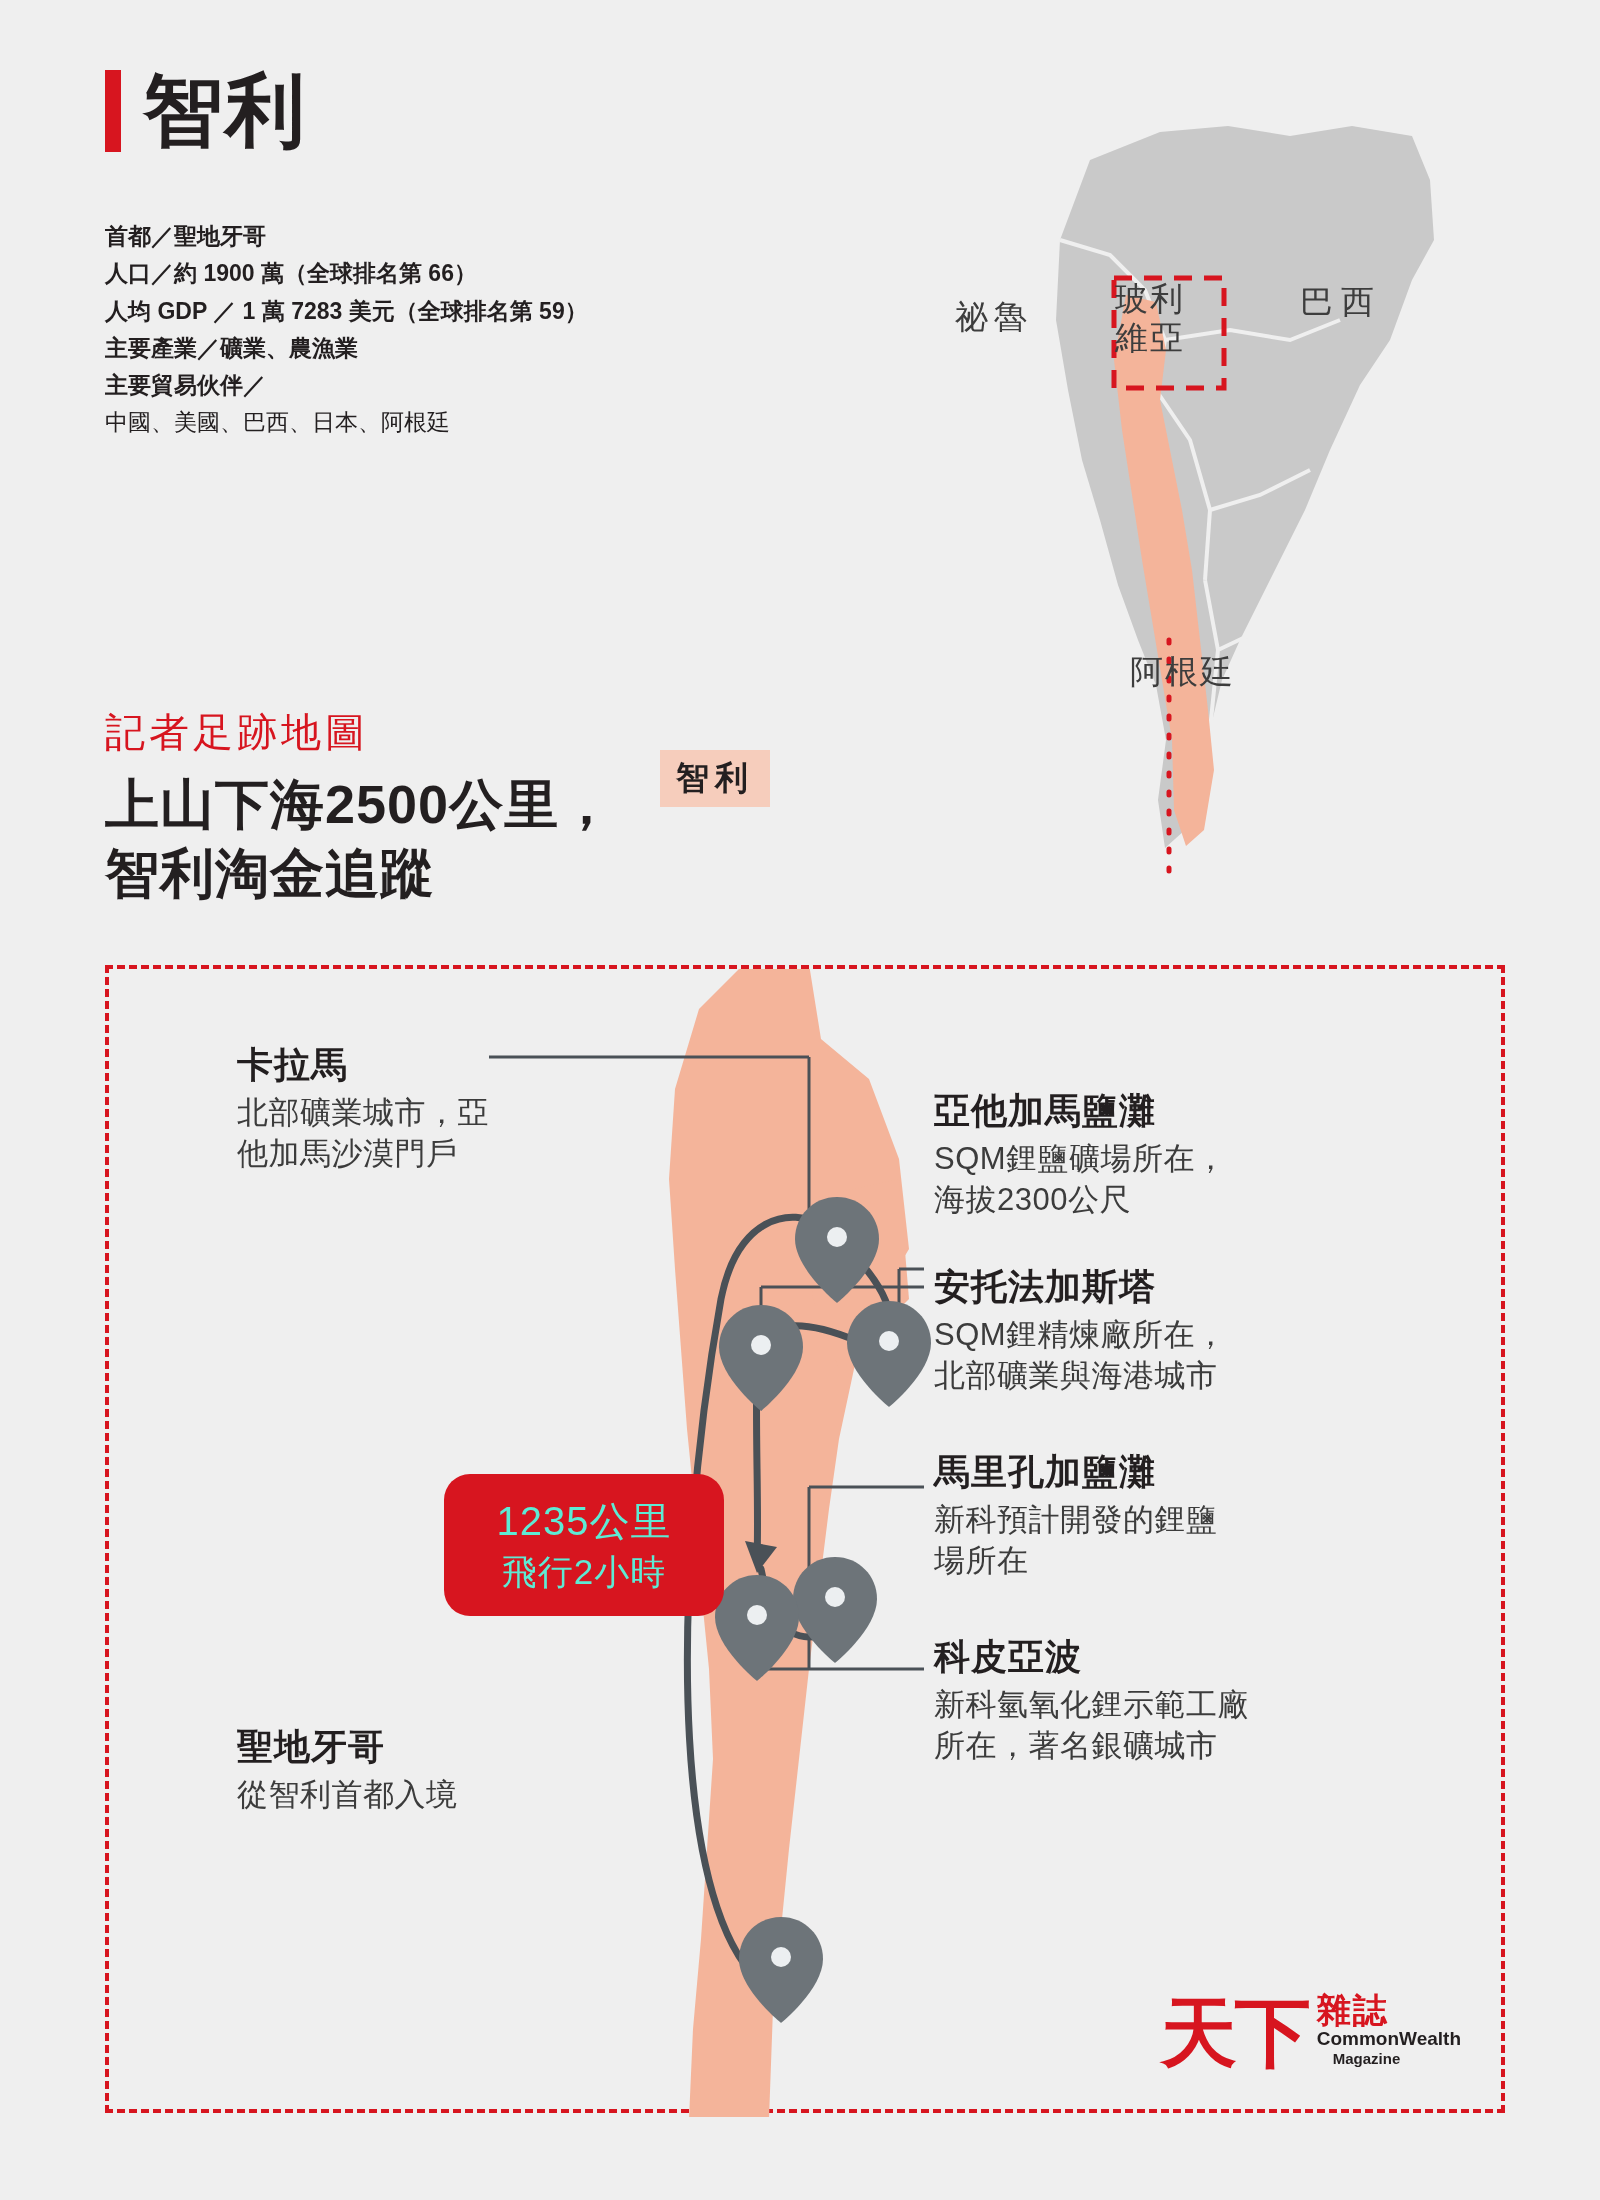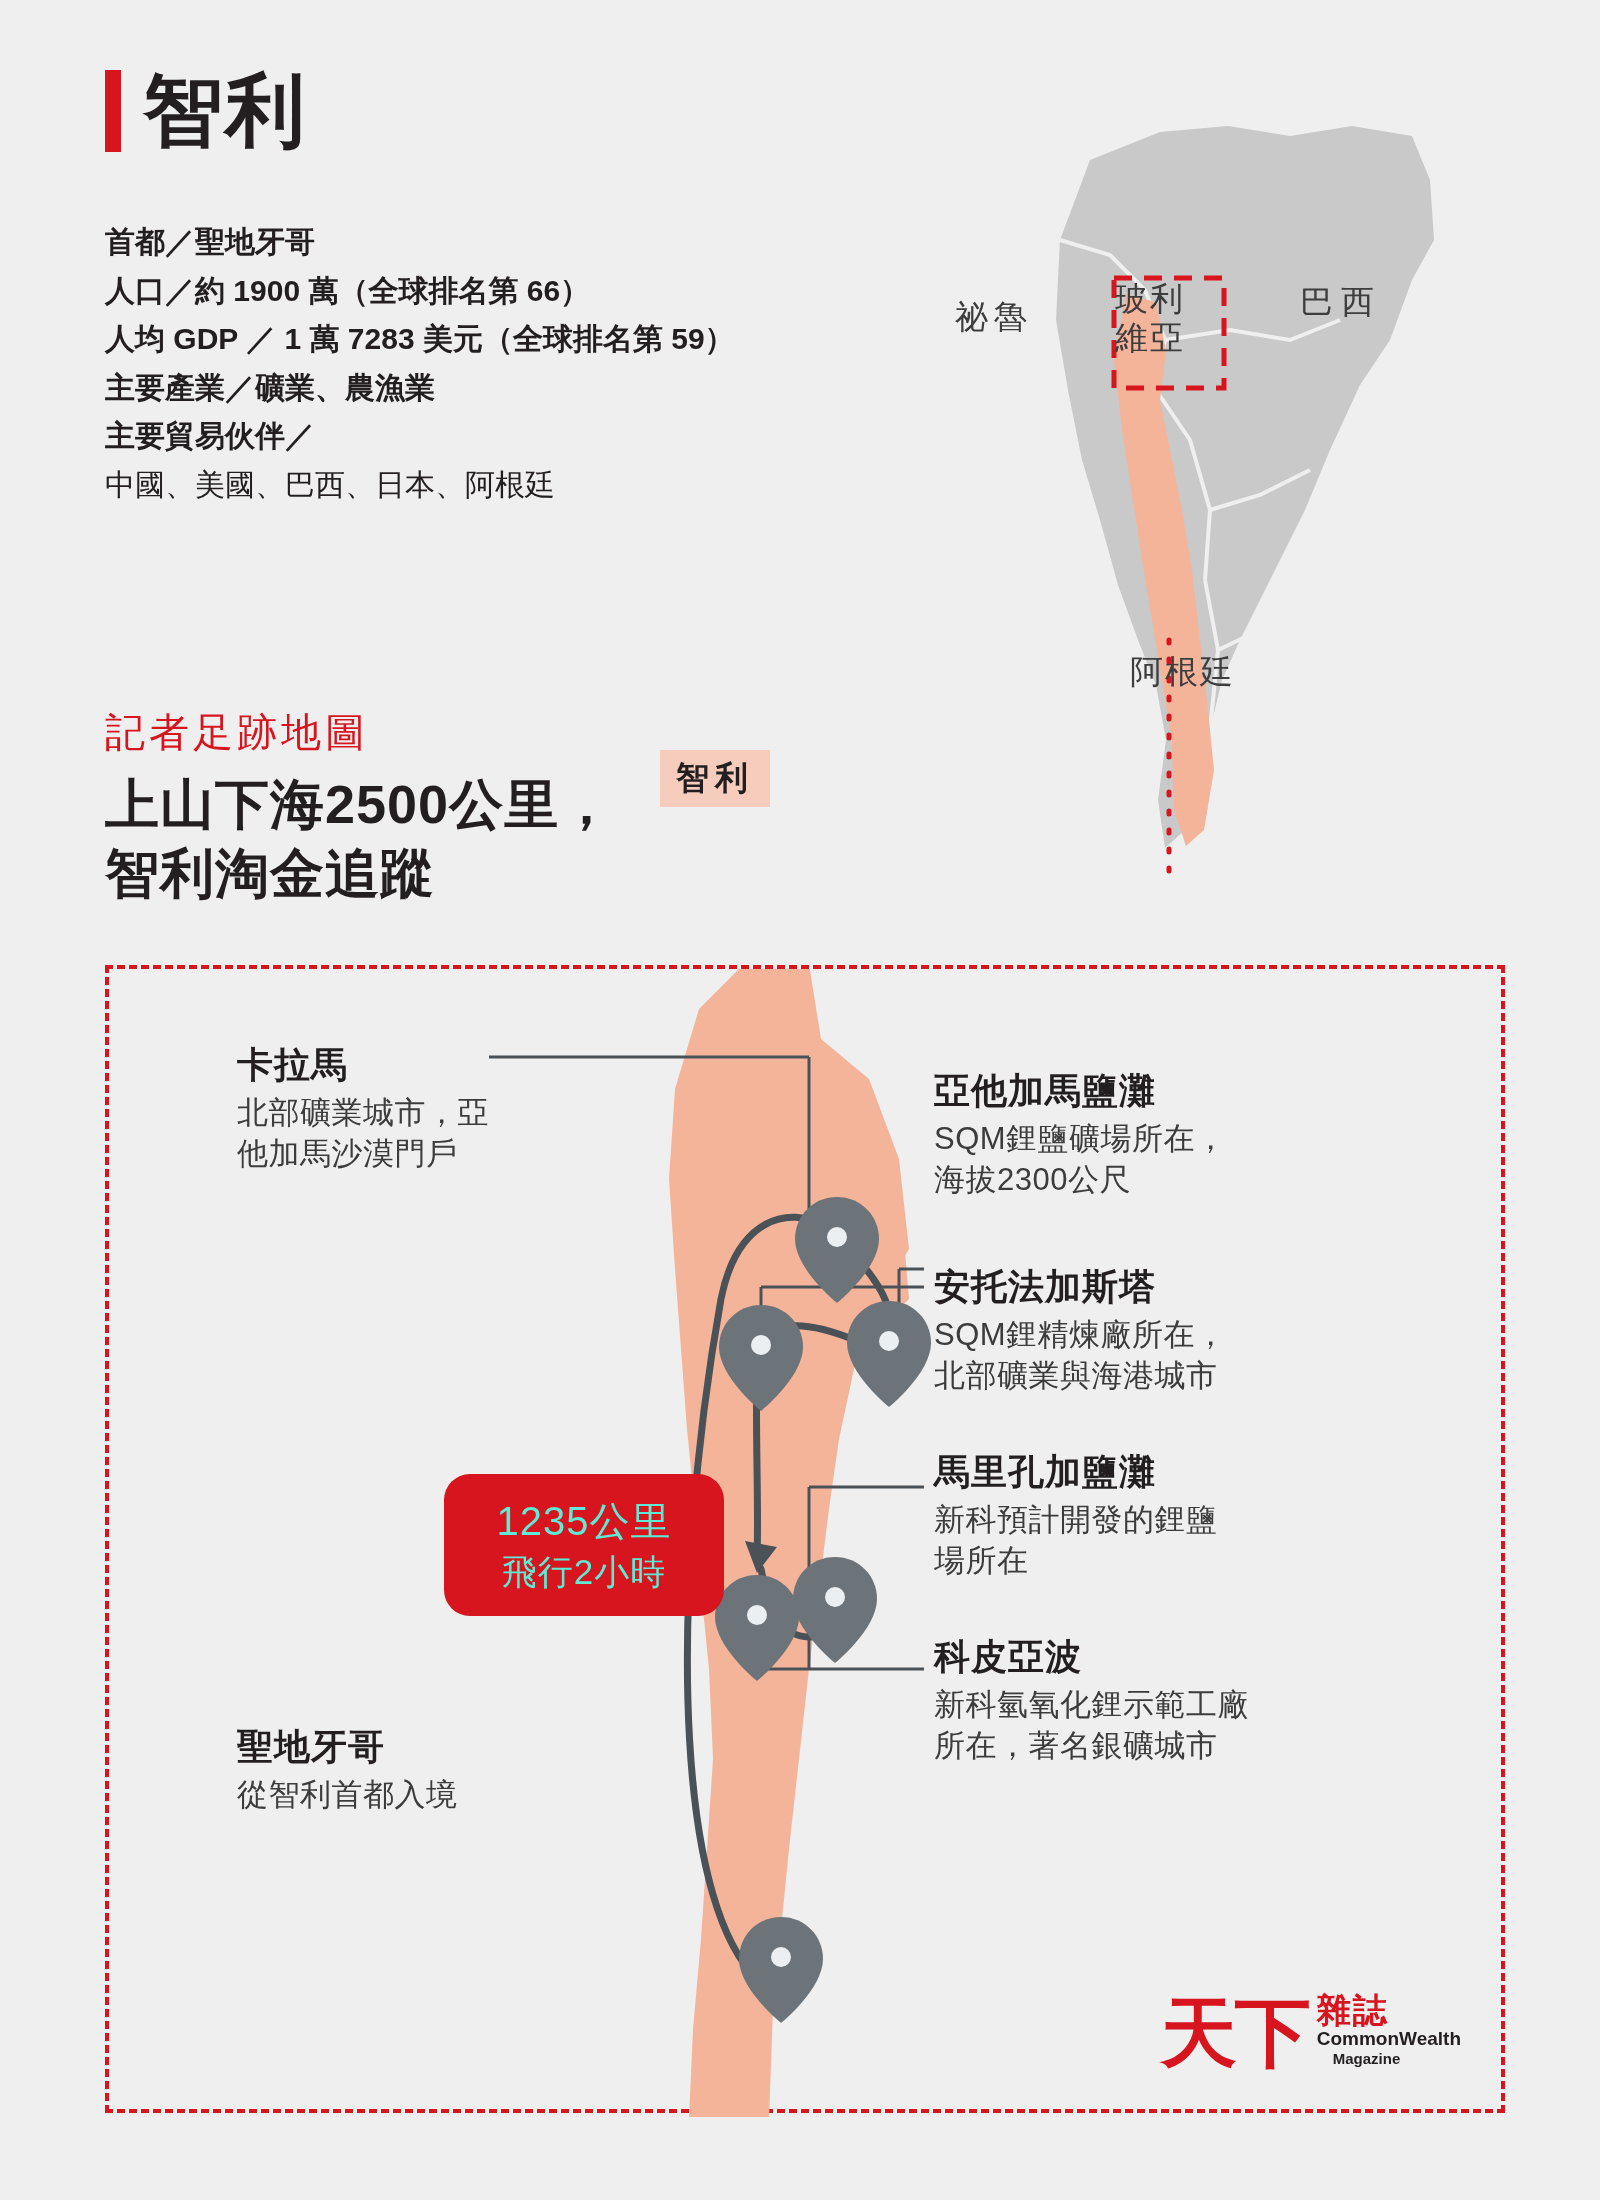--- a/index.html
+++ b/index.html
@@ -21,21 +21,21 @@
   .title-bar{
     width:16px;height:82px;background:#d7151f;margin-right:22px;
   }
   .title-text{
     font-size:80px;font-weight:bold;letter-spacing:2px;line-height:1;
   }
   .facts{
     position:absolute;left:105px;top:218px;width:940px;
   }
   .facts .line{
-    font-size:30px;line-height:1.62;color:#231f20;font-weight:bold;
+    font-size:23px;line-height:1.62;color:#231f20;font-weight:bold;
   }
   .facts .line.normal{font-weight:normal;}
 
   
   .sec-kicker{
     position:absolute;left:105px;top:705px;
     font-size:40px;color:#d7151f;letter-spacing:4px;
   }
   .sec-title{
     position:absolute;left:105px;top:770px;
@@ -75,21 +75,21 @@
   .ann .h{
     font-size:36px;font-weight:bold;color:#231f20;line-height:1.25;
     letter-spacing:1px;
   }
   .ann .d{
     font-size:31px;color:#3c3c3c;line-height:1.32;margin-top:6px;
     letter-spacing:0.5px;
   }
 
   .ann-calama{left:128px;top:73px;width:330px;}
-  .ann-atacama{left:825px;top:99px;width:460px;}
+  .ann-atacama{left:825px;top:119px;width:460px;}
   .ann-antofagasta{left:825px;top:295px;width:460px;}
   .ann-maricunga{left:825px;top:480px;width:440px;}
   .ann-copiapo{left:825px;top:665px;width:470px;}
   .ann-santiago{left:128px;top:755px;width:400px;}
 
   
   .badge{
     position:absolute;left:335px;top:505px;width:280px;height:142px;
     background:#d7151f;border-radius:26px;color:#5eead4;
     display:flex;flex-direction:column;align-items:center;justify-content:center;

